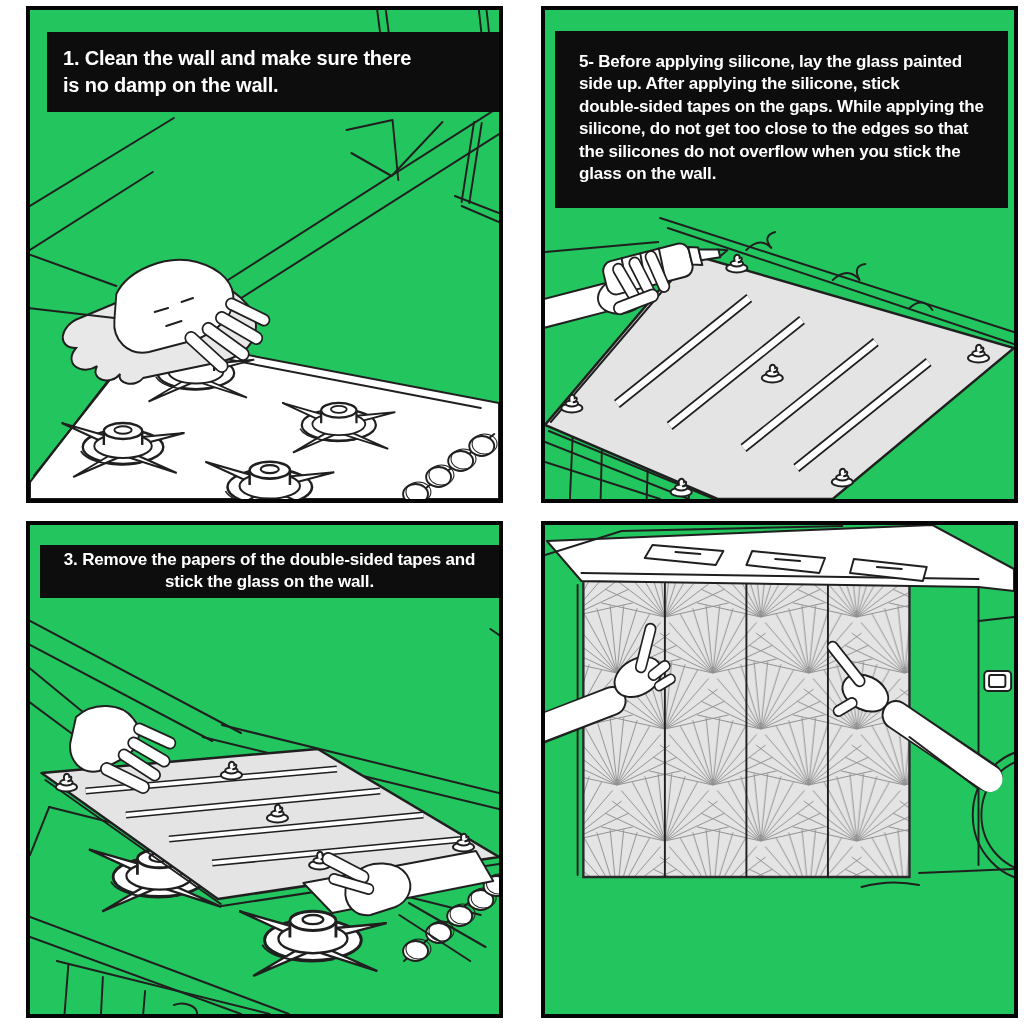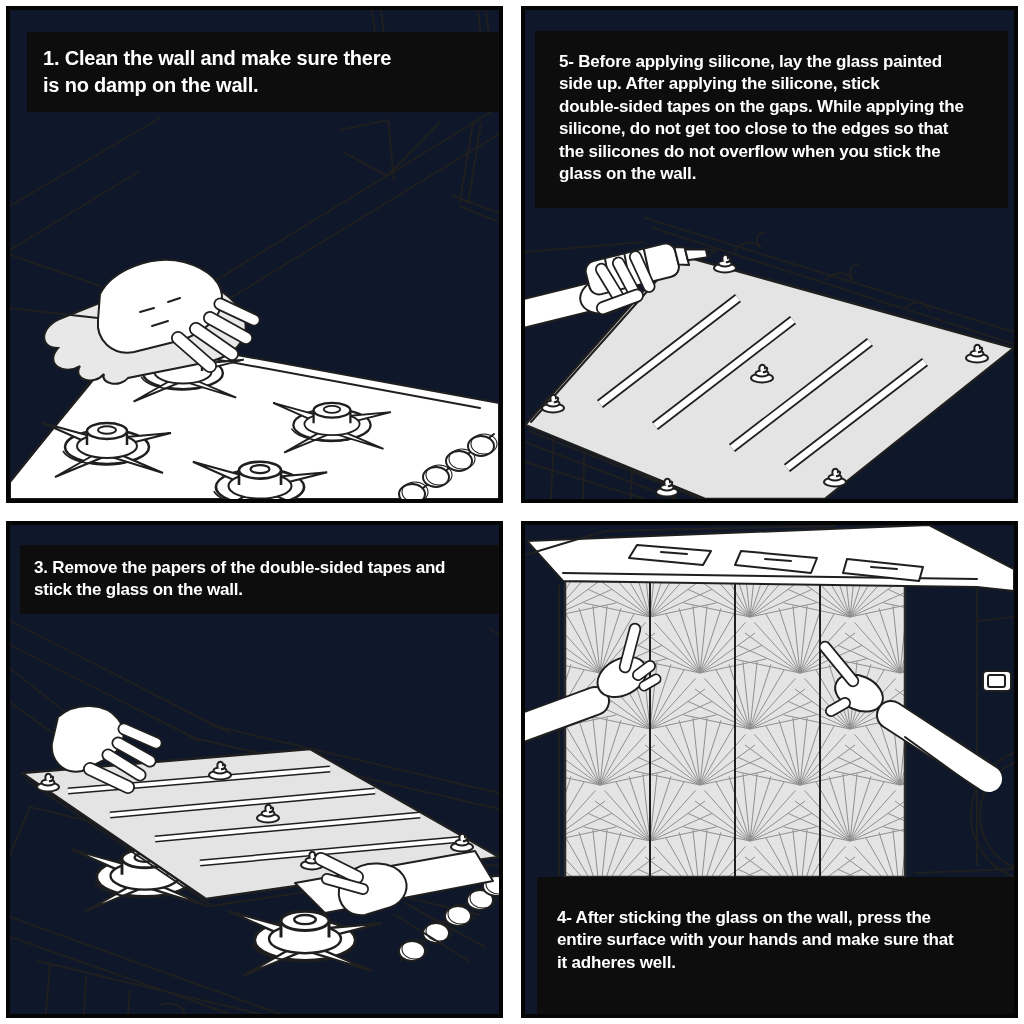--- a/index.html
+++ b/index.html
@@ -2,30 +2,30 @@
 <html><head>
 <meta charset="utf-8">
 <style>
   html,body{margin:0;padding:0;background:#fff;}
   .sheet{
     width:1024px;height:1024px;box-sizing:border-box;background:#fff;
     display:grid;grid-template-columns:1fr 1fr;grid-template-rows:1fr 1fr;
     gap:18px;padding:6px;
     font-family:"Liberation Sans", sans-serif;
   }
-  .panel{border:4px solid #050505;position:relative;overflow:hidden;background:#0f172a;}
+  .panel{border:4px solid #050505;position:relative;overflow:hidden;background:#22c55e;margin-left:20px;}
   .illus{display:block;width:100%;height:100%;}
   .caption{
     position:absolute;z-index:5;background:#0d0d0d;color:#fff;
     font-weight:700;letter-spacing:-0.2px;white-space:pre-line;
     line-height:1.32;font-size:17px;
   }
   .cap-1{top:22px;left:17px;right:0;font-size:20px;line-height:27px;padding:13px 16px;}
   .cap-2{top:21px;left:10px;right:6px;padding:20px 14px 22px 24px;}
-  .cap-3{top:20px;left:10px;right:0;padding:12px 14px;}
+  .cap-3{top:20px;left:10px;right:0;padding:4px 14px;text-align:center;}
   .cap-4{bottom:0;left:12px;right:0;padding:30px 18px 40px 20px;}
   
   .s{stroke:#1f1f1f;fill:none;stroke-width:2;stroke-linecap:round;stroke-linejoin:round;}
   .sw{fill:#fff;stroke:#1f1f1f;stroke-width:2;stroke-linejoin:round;}
   .fo{stroke:#1f1f1f;stroke-linecap:round;}
   .ff{stroke:#fff;stroke-linecap:round;}
   .fob{stroke:#1f1f1f;stroke-linecap:butt;}
   .ffb{stroke:#fff;stroke-linecap:butt;}
 </style>
 </head>
@@ -438,18 +438,15 @@
         <line class="fo" stroke-width="30" x1="366" y1="190" x2="462" y2="252"></line>
           <line class="ff" stroke-width="26" x1="366" y1="190" x2="464" y2="254"></line>
         <path class="s" stroke-width="2.5" d="M380,212 L452,264"></path>
         <ellipse class="sw" cx="334" cy="168" rx="25" ry="17" stroke-width="2.5" transform="rotate(24 334 168)"></ellipse>
         <line class="fo" stroke-width="12.5" x1="328" y1="156" x2="300" y2="122"></line>
           <line class="ff" stroke-width="9" x1="328" y1="156" x2="300" y2="122"></line>
         <line class="fo" stroke-width="12" x1="320" y1="178" x2="306" y2="186"></line>
           <line class="ff" stroke-width="8.5" x1="320" y1="178" x2="306" y2="186"></line>
       </g>
     </svg>
-    <div class="caption cap-4">4- After sticking the glass on the wall, press the
-entire surface with your hands and make sure that
-it adheres well.</div>
   </section>
 
 </div>
 
 </body></html>

